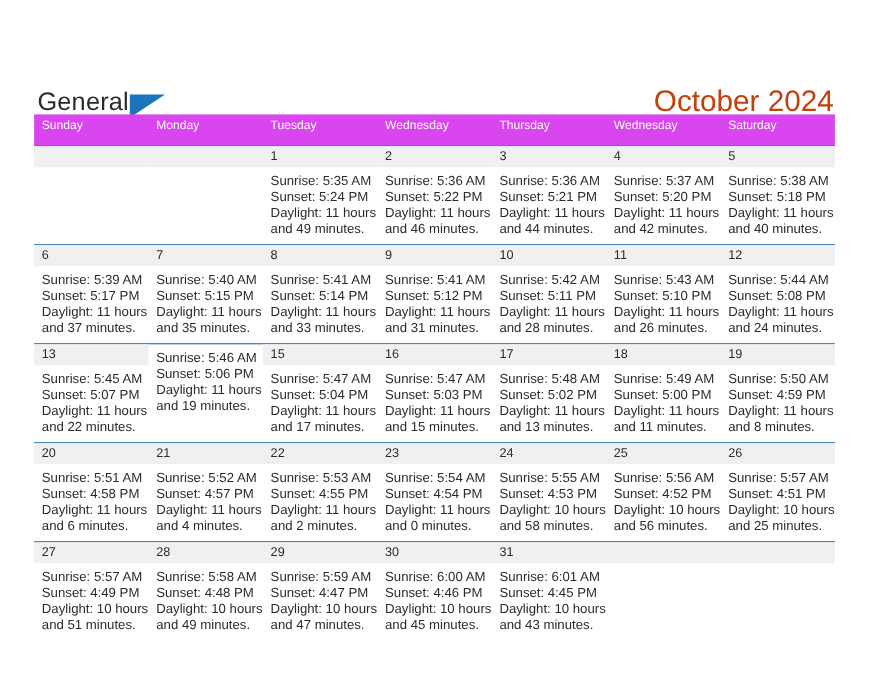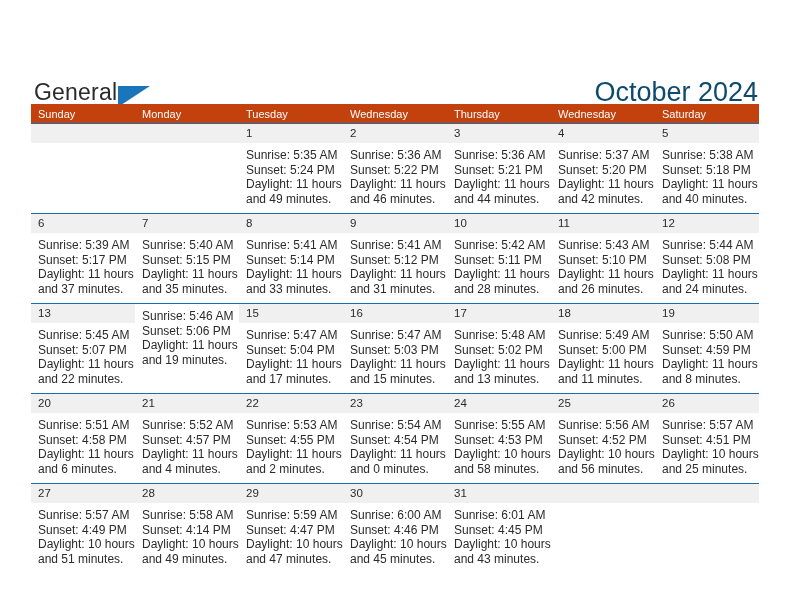--- a/index.html
+++ b/index.html
@@ -65,43 +65,43 @@
     font-family: "Liberation Sans", sans-serif;
   }
   .title-block {
     position: absolute;
     right: 34px;
     top: 30px;
     text-align: right;
   }
   .cal-title {
     font-size: 27px;
-    color: #0c4a6e;
+    color: #c2410c;
     line-height: 34px;
     white-space: nowrap;
   }
   .cal-subtitle {
     font-size: 14px;
     color: #2b2b2b;
     line-height: 22px;
     margin-top: 3px;
     white-space: nowrap;
   }
 
   
   .calendar {
     position: absolute;
     left: 31px;
     top: 104px;
     width: 728px;
   }
   .weekdays {
     display: flex;
-    background: #c2410c;
-    height: 19px;
+    background: #d946ef;
+    height: 28px;
   }
   .weekday {
     flex: 1 1 0;
     color: #ffffff;
     font-size: 11px;
     line-height: 21px;
     padding-left: 7px;
     box-sizing: border-box;
     white-space: nowrap;
   }
@@ -506,21 +506,21 @@
           <div>Daylight: 10 hours</div>
           <div>and 51 minutes.</div>
         </div>
       </div>
       <div class="day">
         <div class="numband">
             <span class="daynum">28</span>
           </div>
         <div class="details">
           <div>Sunrise: 5:58 AM</div>
-          <div>Sunset: 4:14 PM</div>
+          <div>Sunset: 4:48 PM</div>
           <div>Daylight: 10 hours</div>
           <div>and 49 minutes.</div>
         </div>
       </div>
       <div class="day">
         <div class="numband">
             <span class="daynum">29</span>
           </div>
         <div class="details">
           <div>Sunrise: 5:59 AM</div>

